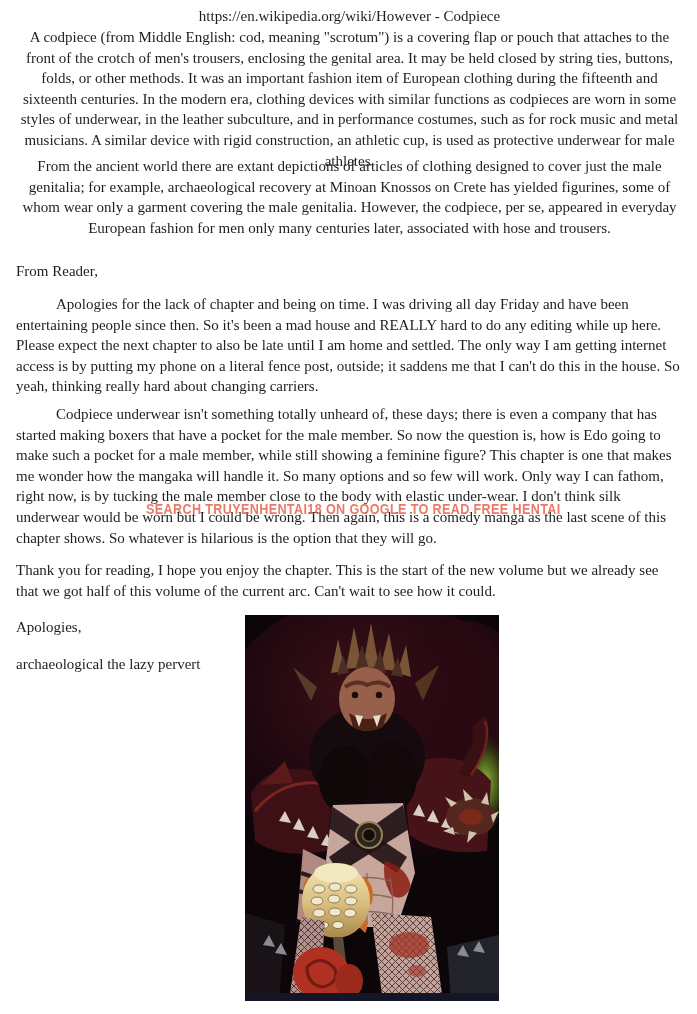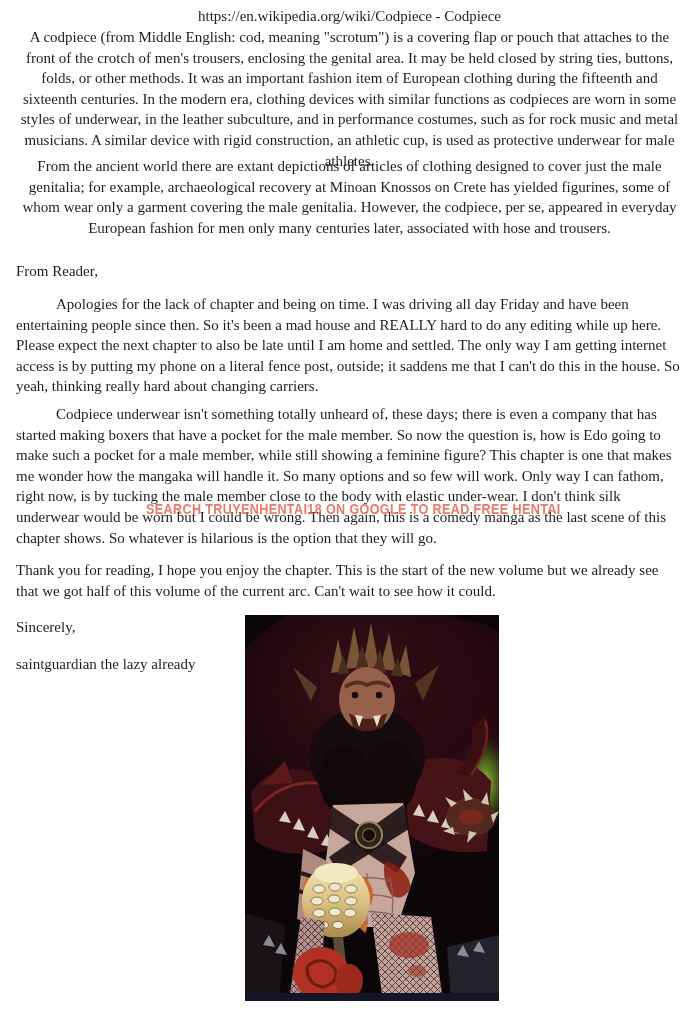--- a/index.html
+++ b/index.html
@@ -20,32 +20,32 @@
   }
   #photo{
     position:absolute;left:245px;top:615px;width:254px;height:386px;z-index:2;
     line-height:0;
   }
 </style>
 </head>
 <body>
 
 <div class="abs center" style="top:6px">
-  <span>https://en.wikipedia.org/wiki/Codpiece  - Codpiece</span>
+  <span>https://en.wikipedia.org/wiki/However  - Codpiece</span>
 </div>
 
 <p class="abs center" style="top:27px">A codpiece (from Middle English: cod, meaning "scrotum") is a covering flap or pouch that attaches to the front of the crotch of men's trousers, enclosing the genital area. It may be held closed by string ties, buttons, folds, or other methods. It was an important fashion item of European clothing during the fifteenth and sixteenth centuries. In the modern era, clothing devices with similar functions as codpieces are worn in some styles of underwear, in the leather subculture, and in performance costumes, such as for rock music and metal musicians. A similar device with rigid construction, an athletic cup, is used as protective underwear for male athletes.</p>
 <p class="abs center" style="top:156px">From the ancient world there are extant depictions of articles of clothing designed to cover just the male genitalia; for example, archaeological recovery at Minoan Knossos on Crete has yielded figurines, some of whom wear only a garment covering the male genitalia. However, the codpiece, per se, appeared in everyday European fashion for men only many centuries later, associated with hose and trousers.</p>
 
 <p class="abs" style="top:261px">From Reader,</p>
 <p class="abs indent" style="top:294px">Apologies for the lack of chapter and being on time.  I was driving all day Friday and have been entertaining people since then.  So it's been a mad house and REALLY hard to do any editing while up here.  Please expect the next chapter to also be late until I am home and settled.  The only way I am getting internet access is by putting my phone on a literal fence post, outside; it saddens me that I can't do this in the house.  So yeah, thinking really hard about changing carriers.</p>
 <p class="abs indent" style="top:404px">Codpiece underwear isn't something totally unheard of, these days; there is even a company that has started making boxers that have a pocket for the male member.  So now the question is, how is Edo going to make such a pocket for a male member, while still showing a feminine figure?  This chapter is one that makes me wonder how the mangaka will handle it.  So many options and so few will work.  Only way I can fathom, right now, is by tucking the male member close to the body with elastic under-wear. I don't think silk underwear would be worn but I could be wrong.  Then again, this is a comedy manga as the last scene of this chapter shows.  So whatever is hilarious is the option that they will go.</p>
 <p class="abs" style="top:560px">Thank you for reading, I hope you enjoy the chapter.  This is the start of the new volume but we already see that we got half of this volume of the current arc.  Can't wait to see how it could.</p>
-<p class="abs" style="top:617px">Sincerely,</p>
-<p class="abs" style="top:654px">saintguardian the lazy already</p>
+<p class="abs" style="top:617px">Apologies,</p>
+<p class="abs" style="top:654px">archaeological the lazy pervert</p>
 
 <div id="watermark" style="color: rgba(227, 93, 70, 0.82);">SEARCH TRUYENHENTAI18 ON GOOGLE TO READ FREE HENTAI</div>
 
 <div id="photo" role="img" aria-label="Concert photo: heavy-metal performer in spiked monster costume with horned shoulder pads, pale painted torso and bone codpiece on a dark stage">
   <svg width="254" height="386" viewBox="0 0 254 386" xmlns="http://www.w3.org/2000/svg">
     <defs>
       <radialGradient id="bgRed" cx="50%" cy="35%" r="70%">
         <stop offset="0%" stop-color="#45121a"></stop>
         <stop offset="60%" stop-color="#220810"></stop>
         <stop offset="100%" stop-color="#0d040a"></stop>

